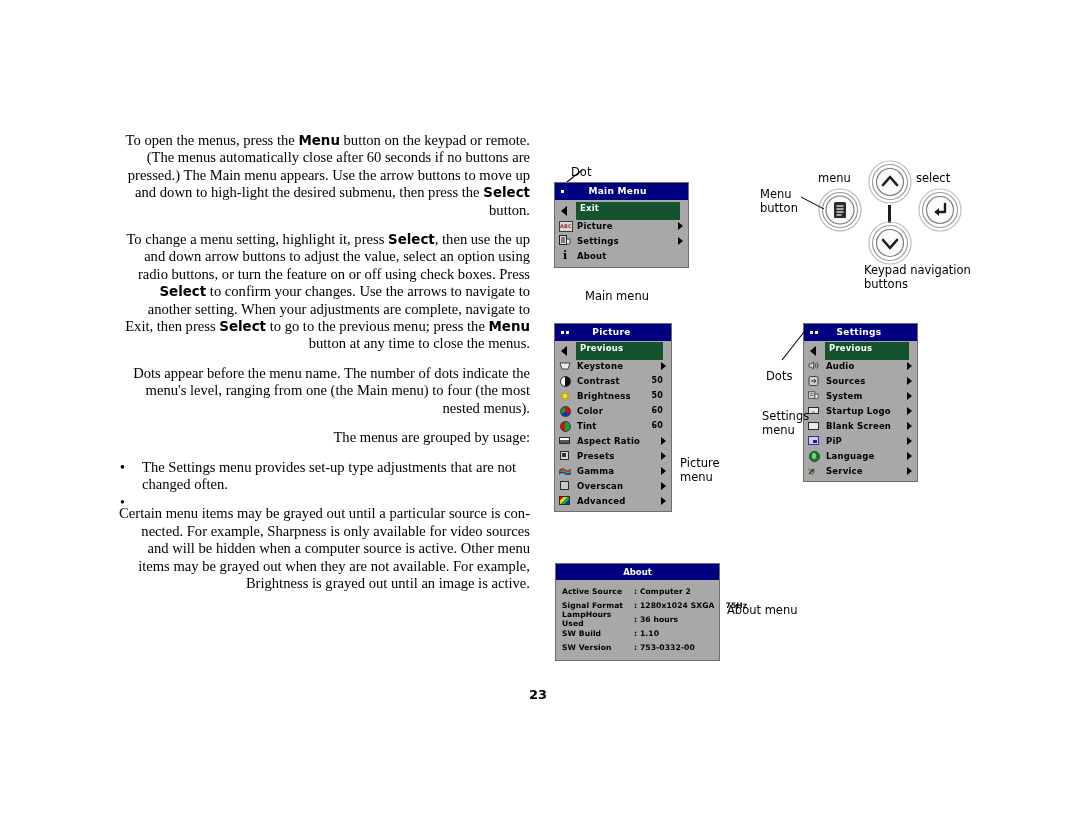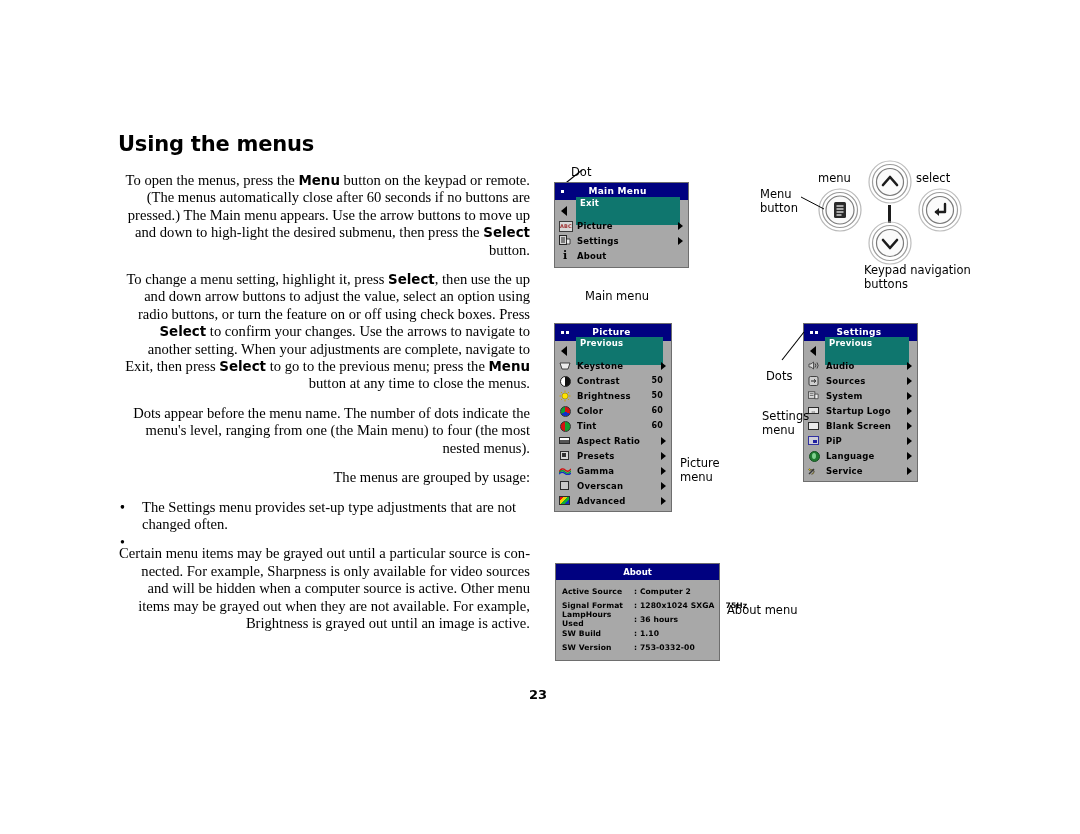--- a/index.html
+++ b/index.html
@@ -120,23 +120,23 @@
   .osd-row .val { font-size: 8px; margin-right: 4px; }
   .osd-row .arrow {
     width: 0; height: 0;
     border-left: 5px solid #000;
     border-top: 4px solid transparent;
     border-bottom: 4px solid transparent;
     margin-left: 3px;
     margin-right: 1px;
   }
   .osd-row.sel .lbl {
-    background: #0f766e;
+    background: #14532d;
     color: #ffffff;
-    padding: 1px 0 17px 4px;
+    padding: 1px 0 7px 4px;
     margin-left: -1px;
   }
   .osd-row.sel {
     padding-right: 8px;
   }
   .tri-left {
     width: 0; height: 0;
     border-right: 6px solid #000;
     border-top: 5px solid transparent;
     border-bottom: 5px solid transparent;
@@ -268,21 +268,20 @@
     font-weight: bold;
     font-size: 13px;
   }
 </style>
 </head>
 <body>
 
 <div class="page">
 
   <div class="col-text">
-    <h1 class="title">Using the menus</h1>
     <p class="para">To open the menus, press the <b>Menu</b> button on the keypad or remote. (The menus automatically close after 60 seconds if no buttons are pressed.) The Main menu appears. Use the arrow buttons to move up and down to high-light the desired submenu, then press the <b>Select</b> button.</p>
     <p class="para">To change a menu setting, highlight it, press <b>Select</b>, then use the up and down arrow buttons to adjust the value, select an option using radio buttons, or turn the feature on or off using check boxes. Press <b>Select</b> to confirm your changes. Use the arrows to navigate to another setting. When your adjustments are complete, navigate to Exit, then press <b>Select</b> to go to the previous menu; press the <b>Menu</b> button at any time to close the menus.</p>
     <p class="para">Dots appear before the menu name. The number of dots indicate the menu's level, ranging from one (the Main menu) to four (the most nested menus).</p>
     <p class="para">The menus are grouped by usage:</p>
 
     <ul class="bullets">
       <li><span class="dot">•</span></li>
       <li><span class="dot">•</span><span>The Settings menu provides set-up type adjustments that are not changed often.</span></li>
       <li><span class="dot">•</span></li>
     </ul>

